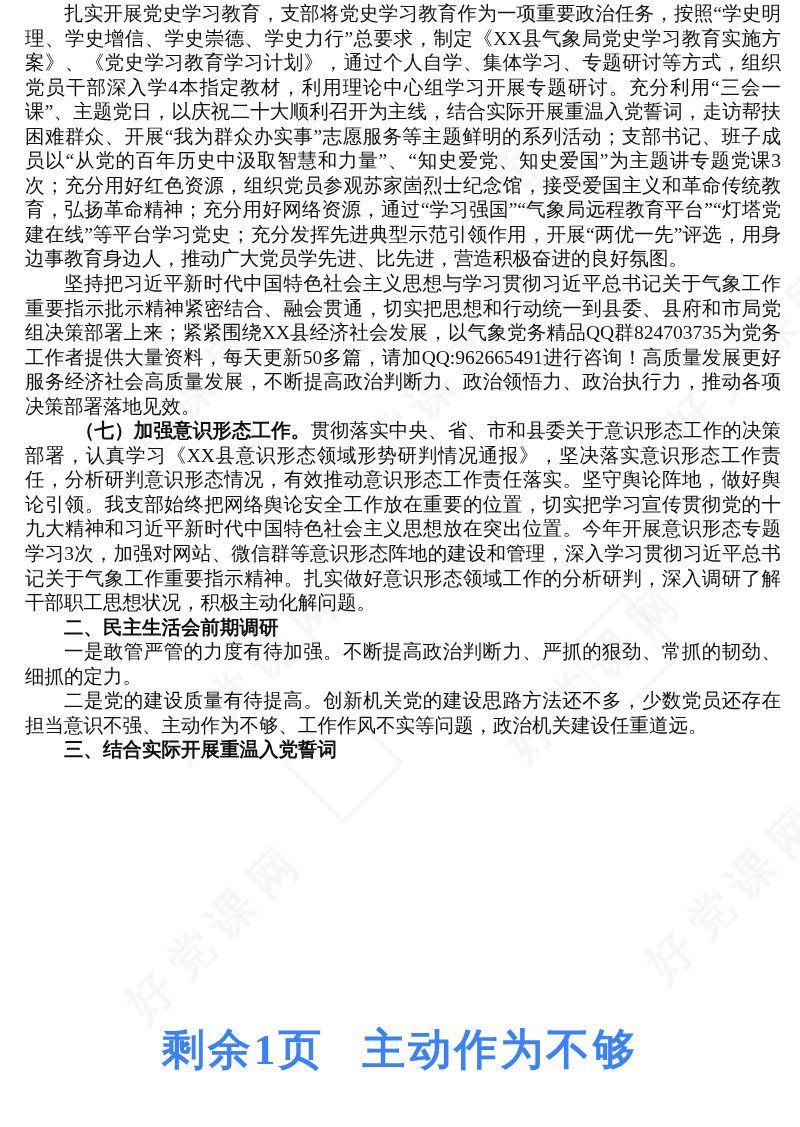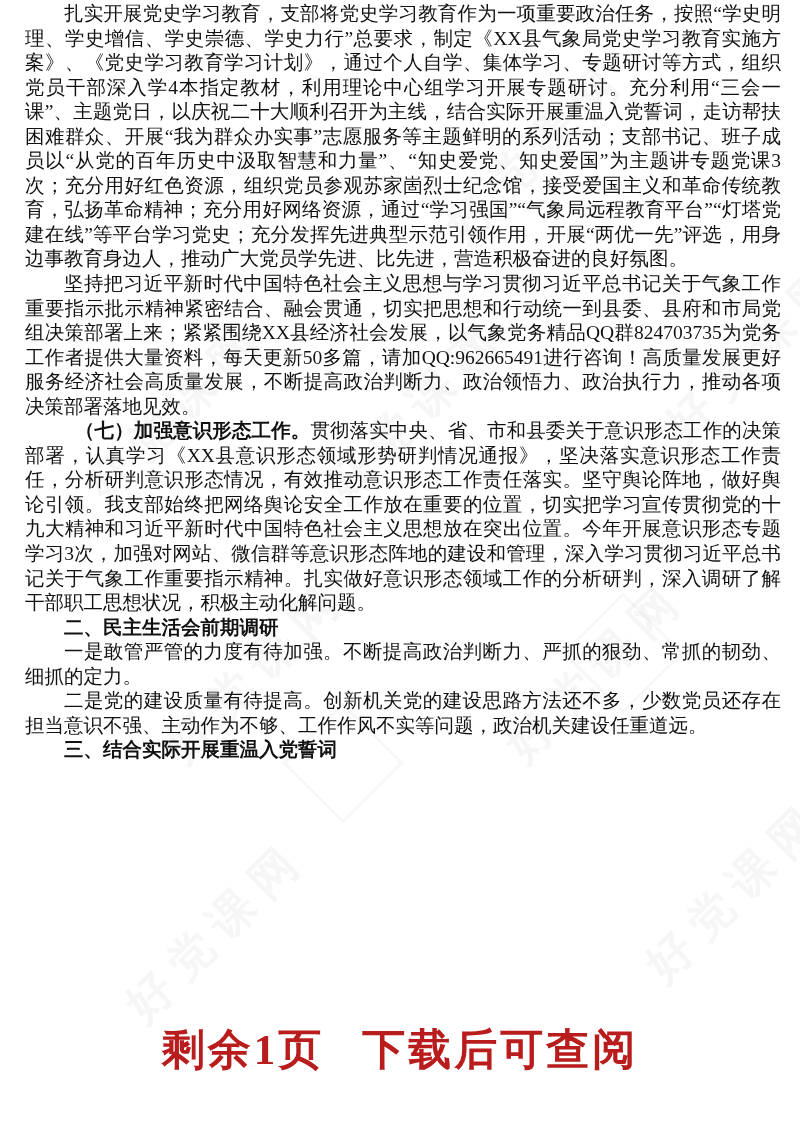--- a/index.html
+++ b/index.html
@@ -71,21 +71,21 @@
   .wm-diamond:nth-of-type(10) { left: 300px; top: 720px; }
   
   .banner {
     position: absolute;
     top: 1021px;
     left: 0;
     width: 100%;
     display: flex;
     justify-content: center;
     gap: 38px;
-    color: #b91c1c;
+    color: #3b82f6;
     font-size: 43px;
     font-weight: bold;
     letter-spacing: 3px;
     z-index: 3;
     font-family: "Liberation Serif", "DejaVu Serif", serif;
     text-align: center;
   }
 </style>
 </head>
 <body>
@@ -108,14 +108,14 @@
   <p>坚持把习近平新时代中国特色社会主义思想与学习贯彻习近平总书记关于气象工作重要指示批示精神紧密结合、融会贯通，切实把思想和行动统一到县委、县府和市局党组决策部署上来；紧紧围绕XX县经济社会发展，以气象党务精品QQ群824703735为党务工作者提供大量资料，每天更新50多篇，请加QQ:962665491进行咨询！高质量发展更好服务经济社会高质量发展，不断提高政治判断力、政治领悟力、政治执行力，推动各项决策部署落地见效。</p>
   <p><span class="bold">（七）加强意识形态工作。</span><span>贯彻落实中央、省、市和县委关于意识形态工作的决策部署，认真学习《XX县意识形态领域形势研判情况通报》，坚决落实意识形态工作责任，分析研判意识形态情况，有效推动意识形态工作责任落实。坚守舆论阵地，做好舆论引领。我支部始终把网络舆论安全工作放在重要的位置，切实把学习宣传贯彻党的十九大精神和习近平新时代中国特色社会主义思想放在突出位置。今年开展意识形态专题学习3次，加强对网站、微信群等意识形态阵地的建设和管理，深入学习贯彻习近平总书记关于气象工作重要指示精神。扎实做好意识形态领域工作的分析研判，深入调研了解干部职工思想状况，积极主动化解问题。</span></p>
   <p class="bold">二、民主生活会前期调研</p>
   <p>一是敢管严管的力度有待加强。不断提高政治判断力、严抓的狠劲、常抓的韧劲、细抓的定力。</p>
   <p>二是党的建设质量有待提高。创新机关党的建设思路方法还不多，少数党员还存在担当意识不强、主动作为不够、工作作风不实等问题，政治机关建设任重道远。</p>
   <p class="bold">三、结合实际开展重温入党誓词</p>
 </div>
 
 <div class="banner">
   <span>剩余1页</span>
-  <span>下载后可查阅</span>
+  <span>主动作为不够</span>
 </div>
 
 </body></html>

